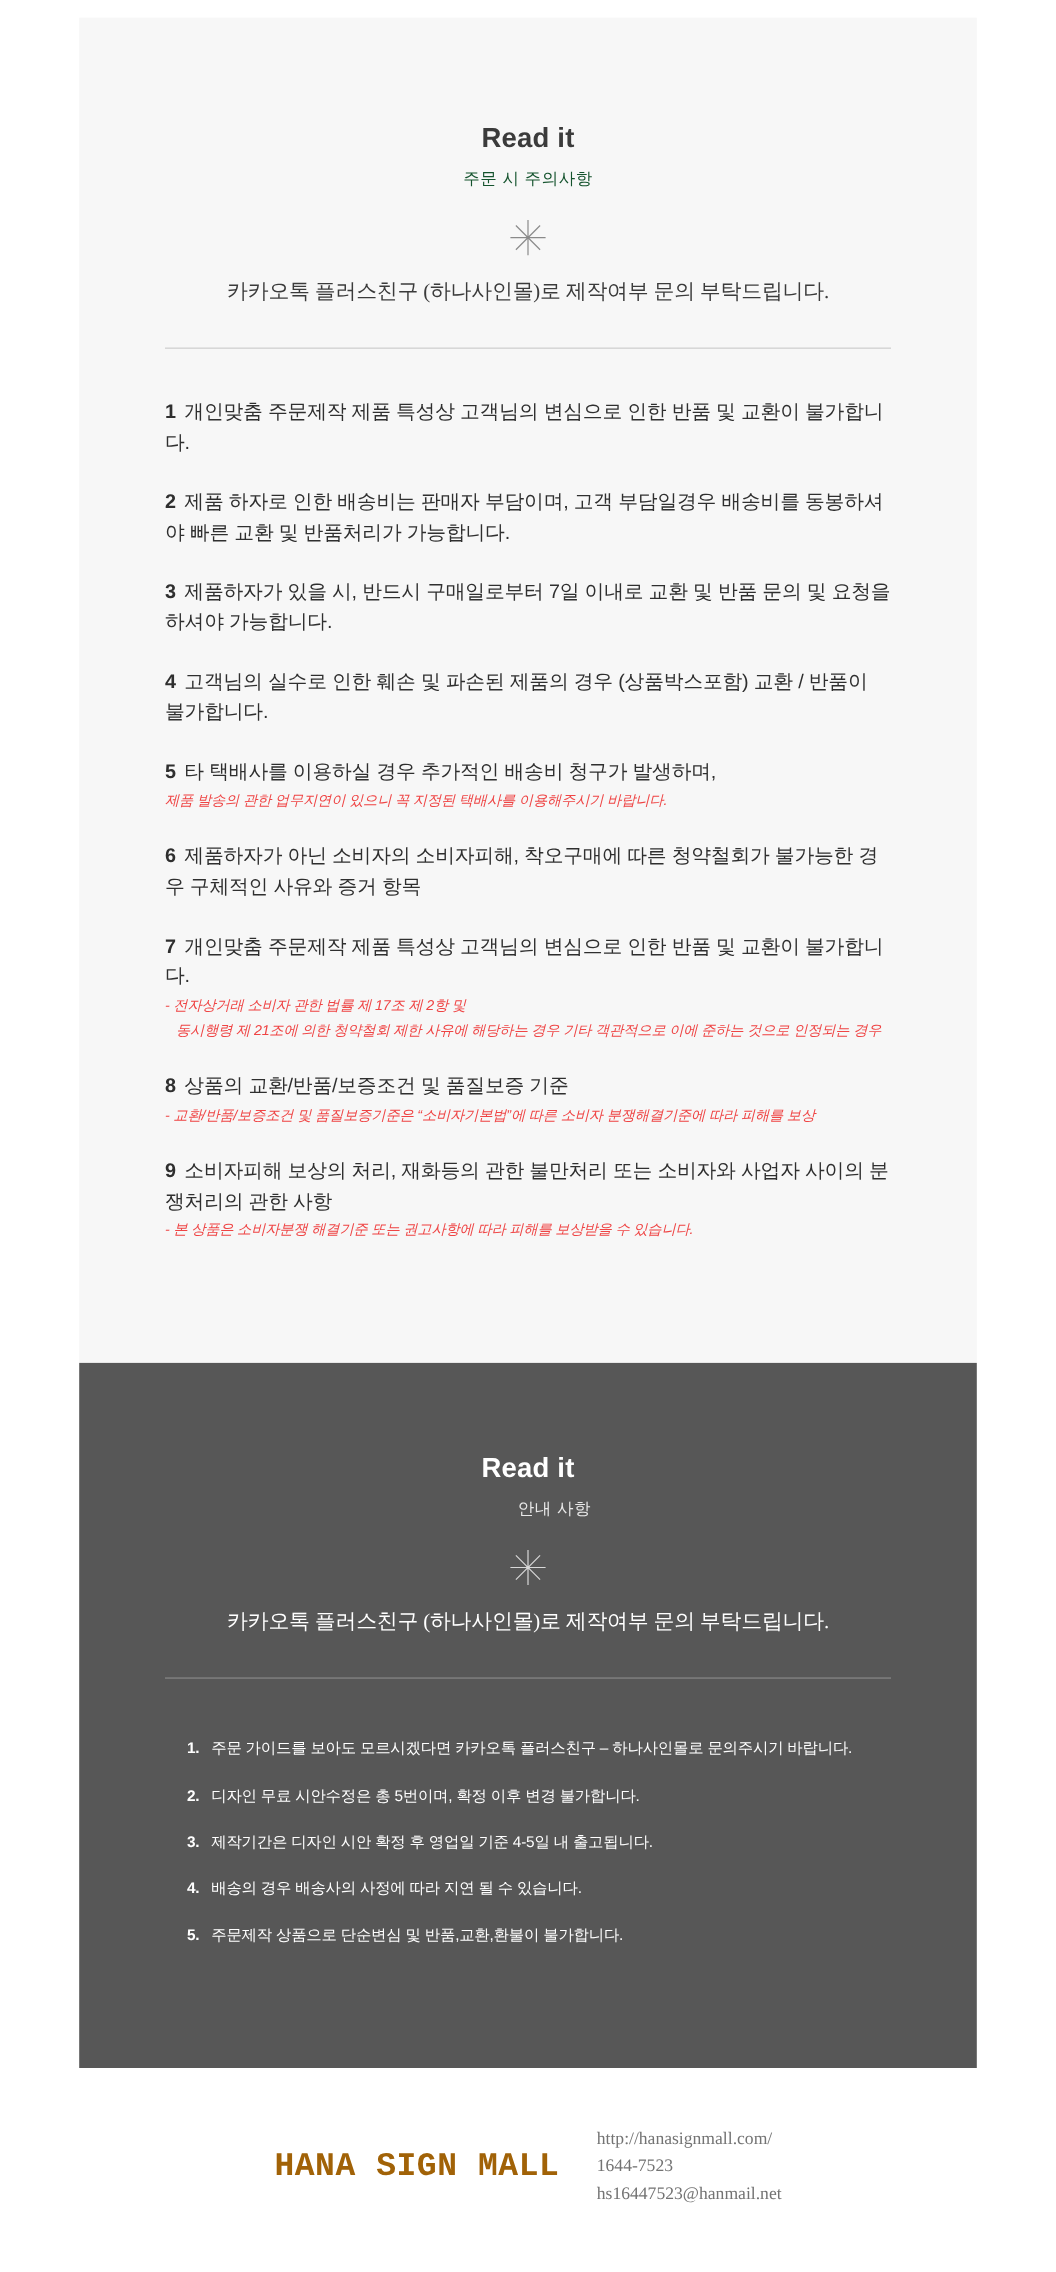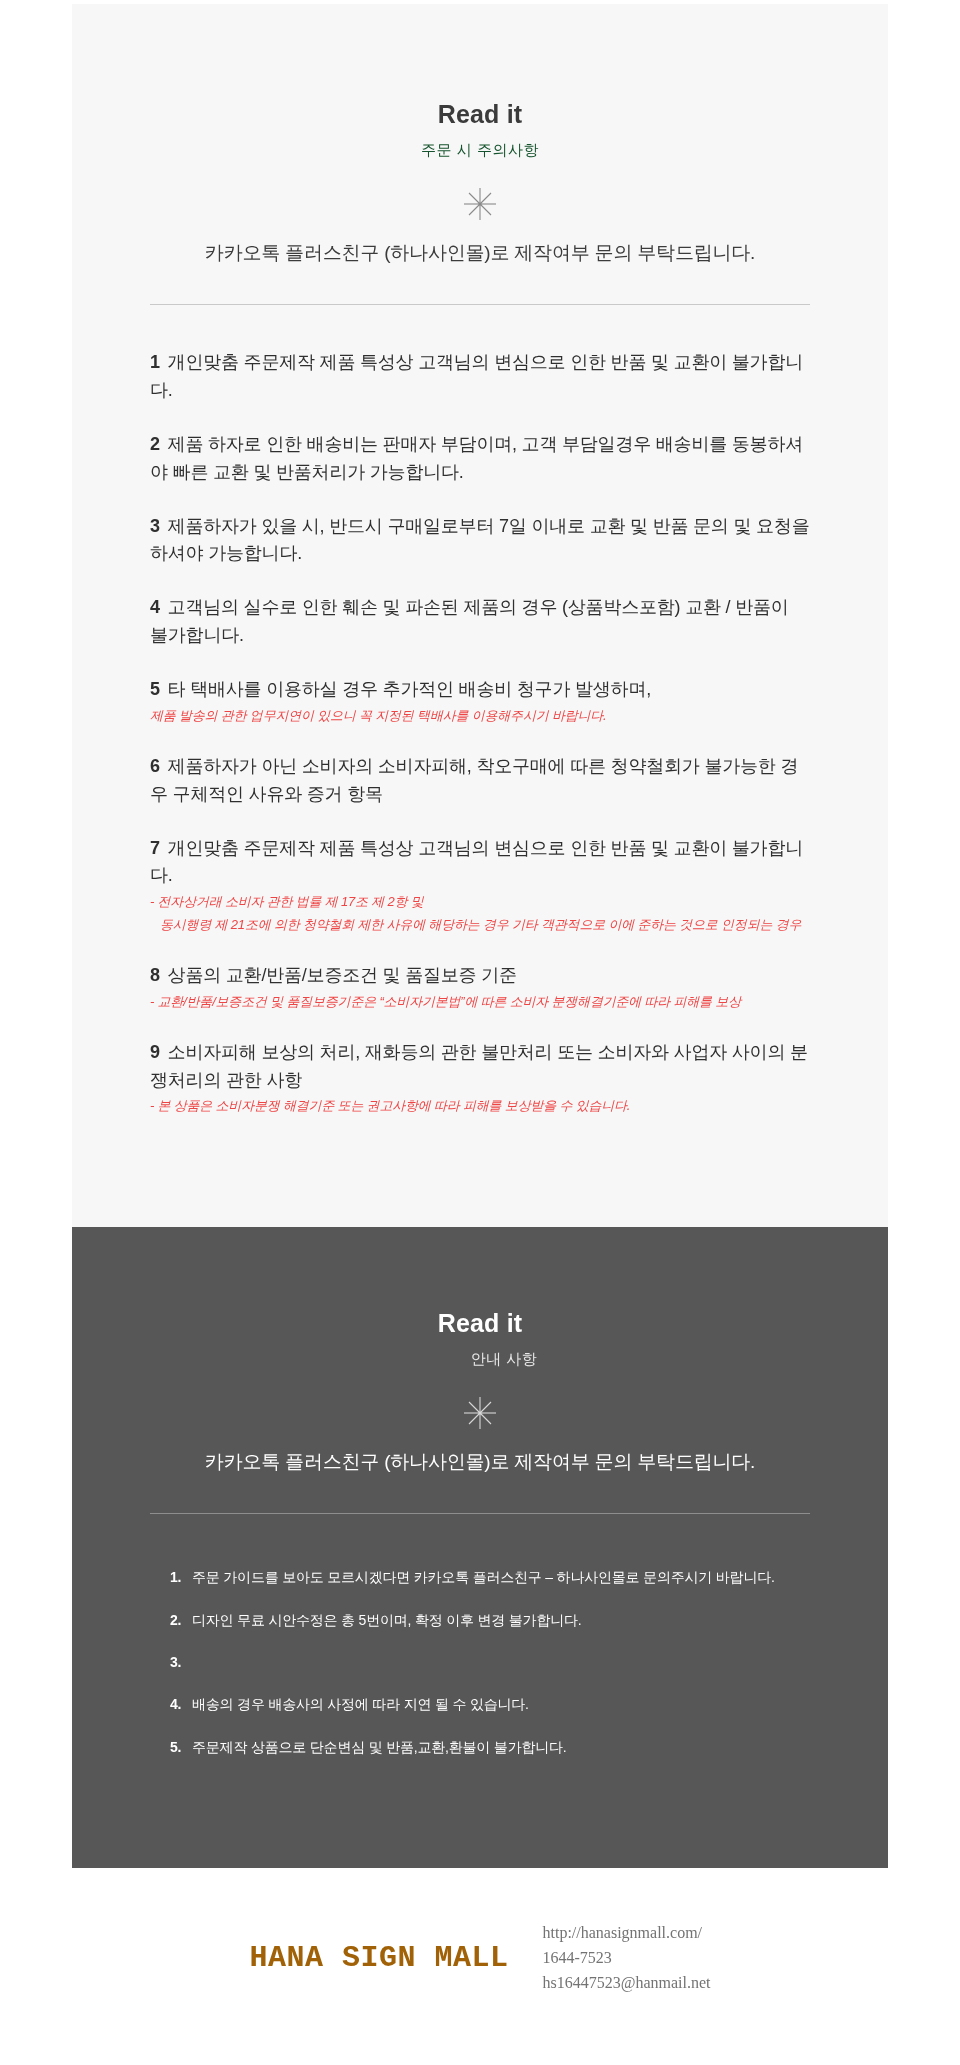--- a/index.html
+++ b/index.html
@@ -7,21 +7,21 @@
     padding: 0;
   }
   body {
     width: 960px;
     font-family: "Liberation Sans", sans-serif;
     background: #ffffff;
     color: #333333;
   }
   .page {
     width: 816px;
-    margin: 4px auto;
+    margin: 16px auto;
     position: relative;
   }
 
   
   .section-light {
     background: #f7f7f7;
     padding: 96px 0 110px 0;
   }
   .section-dark {
     background: #575757;
@@ -57,20 +57,21 @@
   .star {
     display: inline-block;
   }
 
   .lead {
     text-align: center;
     font-size: 19px;
     color: #3b3b3b;
     letter-spacing: -0.2px;
     margin: 18px 0 0 0;
+    font-family: Liberation Serif, serif;
   }
   .section-dark .lead { color: #ffffff; }
 
   .divider {
     width: 660px;
     height: 1px;
     background: #c9c9c9;
     margin: 38px auto 0 auto;
   }
   .section-dark .divider {
@@ -247,20 +248,21 @@
         <div class="guide-item">
           <span class="guide-num">1.</span>
           <span>주문 가이드를 보아도 모르시겠다면 카카오톡 플러스친구 – 하나사인몰로 문의주시기 바랍니다.</span>
         </div>
         <div class="guide-item">
           <span class="guide-num">2.</span>
           <span>디자인 무료 시안수정은 총 5번이며, 확정 이후 변경 불가합니다.</span>
         </div>
         <div class="guide-item">
           <span class="guide-num">3.</span>
+          <span>제작기간은 디자인 시안 확정 후 영업일 기준 4-5일 내 출고됩니다.</span>
         </div>
         <div class="guide-item">
           <span class="guide-num">4.</span>
           <span>배송의 경우 배송사의 사정에 따라 지연 될 수 있습니다.</span>
         </div>
         <div class="guide-item">
           <span class="guide-num">5.</span>
           <span>주문제작 상품으로 단순변심 및 반품,교환,환불이 불가합니다.</span>
         </div>
       </div>

